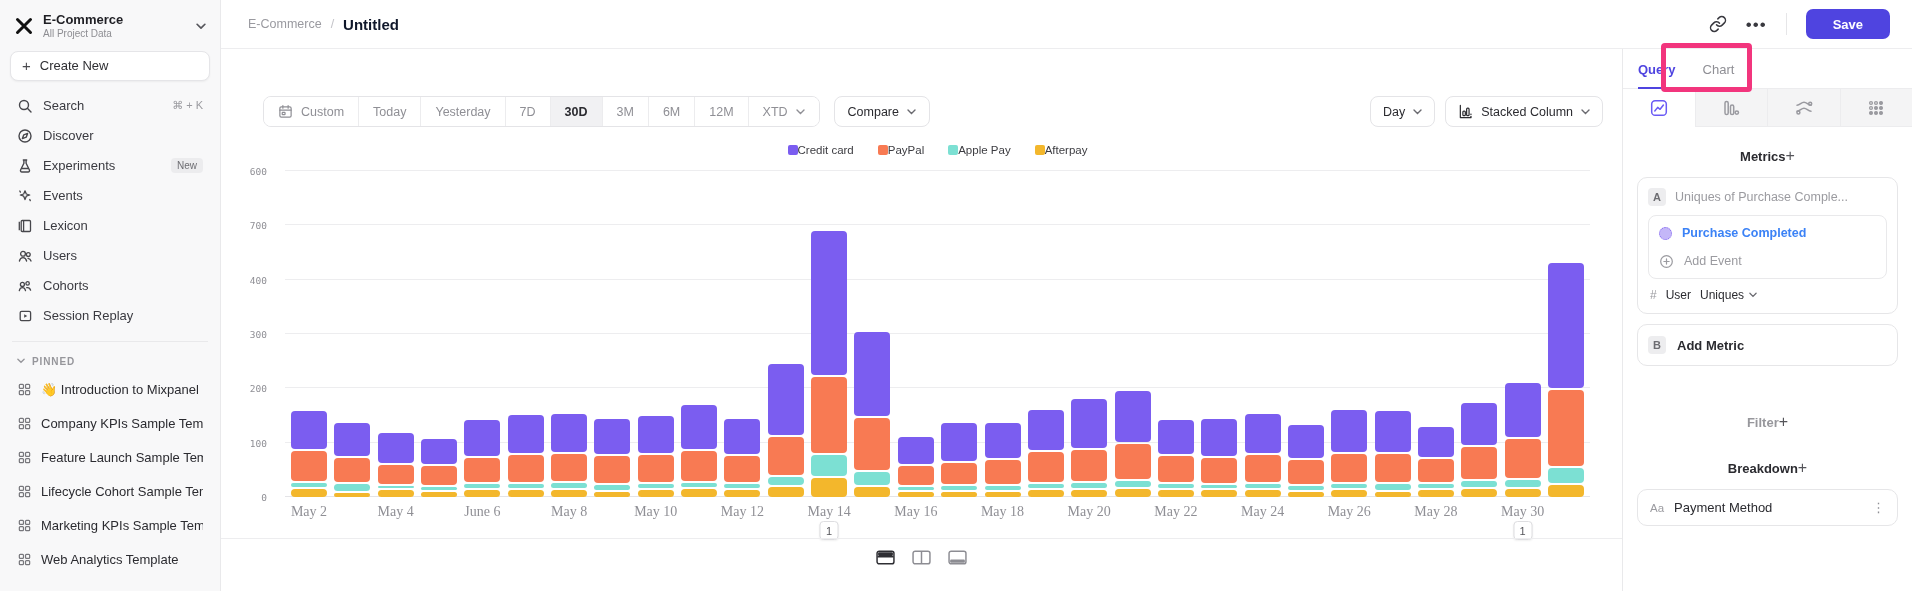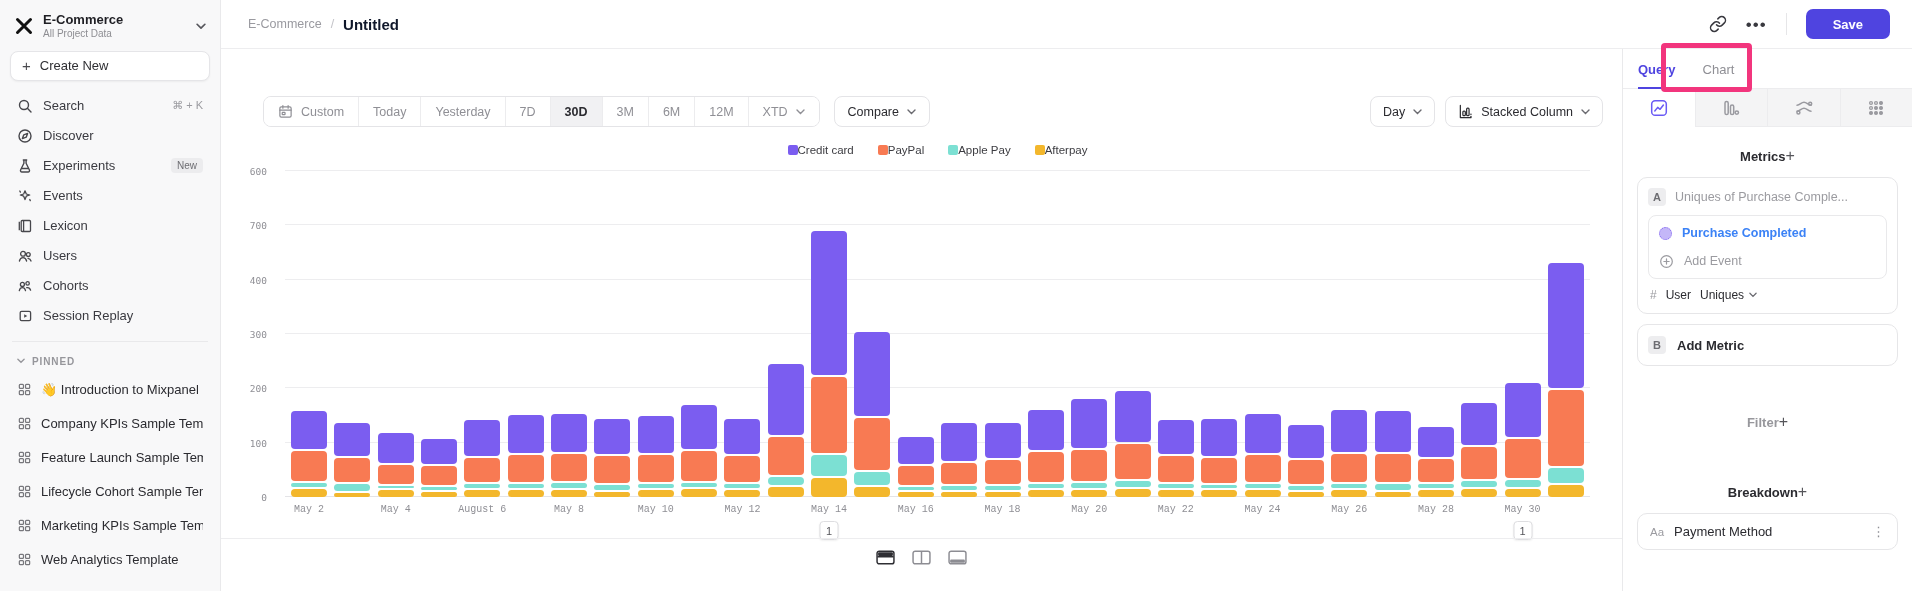--- a/index.html
+++ b/index.html
@@ -61,21 +61,21 @@
 
   
   .ylabels{position:absolute;left:0;top:122px;height:326px;width:50px}
   .ylab{position:absolute;right:4px;transform:translateY(50%);font-family:"DejaVu Sans Mono",monospace;font-size:9.5px;color:#8f8f95}
   .plot{position:absolute;left:64px;right:32px;top:122px;height:326px}
   .gridline{position:absolute;left:0;right:0;height:1px;background:#ededef}
   .gridline.zero{background:#e4e4e7}
   .bars{position:absolute;left:6px;right:6px;top:0;bottom:0;display:flex;justify-content:space-between;align-items:flex-end}
   .bar-cell{width:36px;position:relative;display:flex;flex-direction:column-reverse;gap:2px}
   .seg{border-radius:4px;width:100%}
-  .xlabel{position:absolute;top:100%;margin-top:7px;left:50%;transform:translateX(-50%);font-family:Liberation Mono, monospace;font-size:10px;color:#8f8f95;white-space:nowrap}
+  .xlabel{position:absolute;top:100%;margin-top:7px;left:50%;transform:translateX(-50%);font-family:Liberation Serif, serif;font-size:14px;color:#8f8f95;white-space:nowrap}
   .ann-badge{position:absolute;top:100%;margin-top:24px;left:50%;transform:translateX(-50%);width:19px;height:19px;border:1px solid #dedee1;border-radius:4px;background:#fff;display:flex;align-items:center;justify-content:center;font-size:11px;color:#55555a;box-shadow:0 1px 2px rgba(0,0,0,.06);cursor:pointer}
 
   .chart-bottom-divider{position:absolute;left:0;right:0;top:489px;height:1px;background:#ededef}
   .layout-toggles{position:absolute;top:497px;left:0;right:0;display:flex;justify-content:center;gap:9px}
   .layout-btn{width:27px;height:23px;display:flex;align-items:center;justify-content:center;border-radius:4px;background:transparent;border:none;cursor:pointer}
 
   
   .right-panel{width:290px;min-width:290px;border-left:1px solid #e9e9eb;background:#fff;position:relative}
   .panel-tabs{height:40px;display:flex;align-items:flex-end;padding:0 15px;gap:27px;border-bottom:1px solid #ececee}
   .panel-tab{font-size:13px;padding-bottom:11px;position:relative;cursor:pointer}
@@ -95,21 +95,21 @@
   .badge-letter{width:18px;height:18px;min-width:18px;background:#ededef;border-radius:4px;display:flex;align-items:center;justify-content:center;font-size:11px;color:#6d6d72;font-weight:600}
   .event-card{border:1px solid #e9e9eb;border-radius:8px;padding:3px 10px}
   .event-row{display:flex;align-items:center;gap:10px;height:28px;font-size:12.5px;cursor:pointer}
   .event-name{font-weight:600;color:#3b82f6}
   .add-event-label{color:#9b9ba0}
   .event-dot{width:13px;height:13px;min-width:13px;border-radius:50%;background:#c4b7f8;border:1.5px dotted #7c5ff0}
   .uniques-row{display:flex;gap:9px;align-items:center;font-size:12px;color:#2b2b30;margin:9px 0 1px 2px;cursor:pointer}
   .hash{color:#9b9ba0;font-size:12px}
   .metric-b-card{border:1px solid #e6e6e8;border-radius:10px;padding:11px 10px;display:flex;gap:11px;align-items:center;font-size:13px;font-weight:600;color:#2b2b30;cursor:pointer;background:#fff}
   .filter-head{margin-top:48px}
-  .breakdown-head{margin-top:54px}
+  .breakdown-head{margin-top:30px}
   .bd-card{border:1px solid #e6e6e8;border-radius:10px;height:37px;display:flex;align-items:center;gap:10px;padding:0 12px;font-size:13px;color:#2b2b30;font-weight:500;cursor:pointer;background:#fff}
   .aa{color:#9b9ba0;font-size:11.5px}
   .kebab{margin-left:auto;color:#8f8f95;font-size:13px;cursor:pointer}
 
   
   .anno-box{position:absolute;left:1661px;top:43px;width:91px;height:49px;border:5px solid #f2357d;border-radius:4px;z-index:50;pointer-events:none}
 </style>
 </head>
 <body>
 
@@ -462,21 +462,21 @@
                 <div class="seg" style="height: 5.43333px; background: rgb(243, 183, 44);"></div>
                 <div class="seg" style="height: 2.71667px; background: rgb(124, 224, 211);"></div>
                 <div class="seg" style="height: 19.0167px; background: rgb(248, 122, 83);"></div>
                 <div class="seg" style="height: 24.45px; background: rgb(123, 93, 240);"></div>
               </div>
               <div class="bar-cell">
                 <div class="seg" style="height: 6.52px; background: rgb(243, 183, 44);"></div>
                 <div class="seg" style="height: 4.34667px; background: rgb(124, 224, 211);"></div>
                 <div class="seg" style="height: 24.45px; background: rgb(248, 122, 83);"></div>
                 <div class="seg" style="height: 35.3167px; background: rgb(123, 93, 240);"></div>
-                <div class="xlabel">August 6</div>
+                <div class="xlabel">June 6</div>
               </div>
               <div class="bar-cell">
                 <div class="seg" style="height: 6.52px; background: rgb(243, 183, 44);"></div>
                 <div class="seg" style="height: 4.34667px; background: rgb(124, 224, 211);"></div>
                 <div class="seg" style="height: 27.1667px; background: rgb(248, 122, 83);"></div>
                 <div class="seg" style="height: 38.0333px; background: rgb(123, 93, 240);"></div>
               </div>
               <div class="bar-cell">
                 <div class="seg" style="height: 6.52px; background: rgb(243, 183, 44);"></div>
                 <div class="seg" style="height: 5.43333px; background: rgb(124, 224, 211);"></div>

